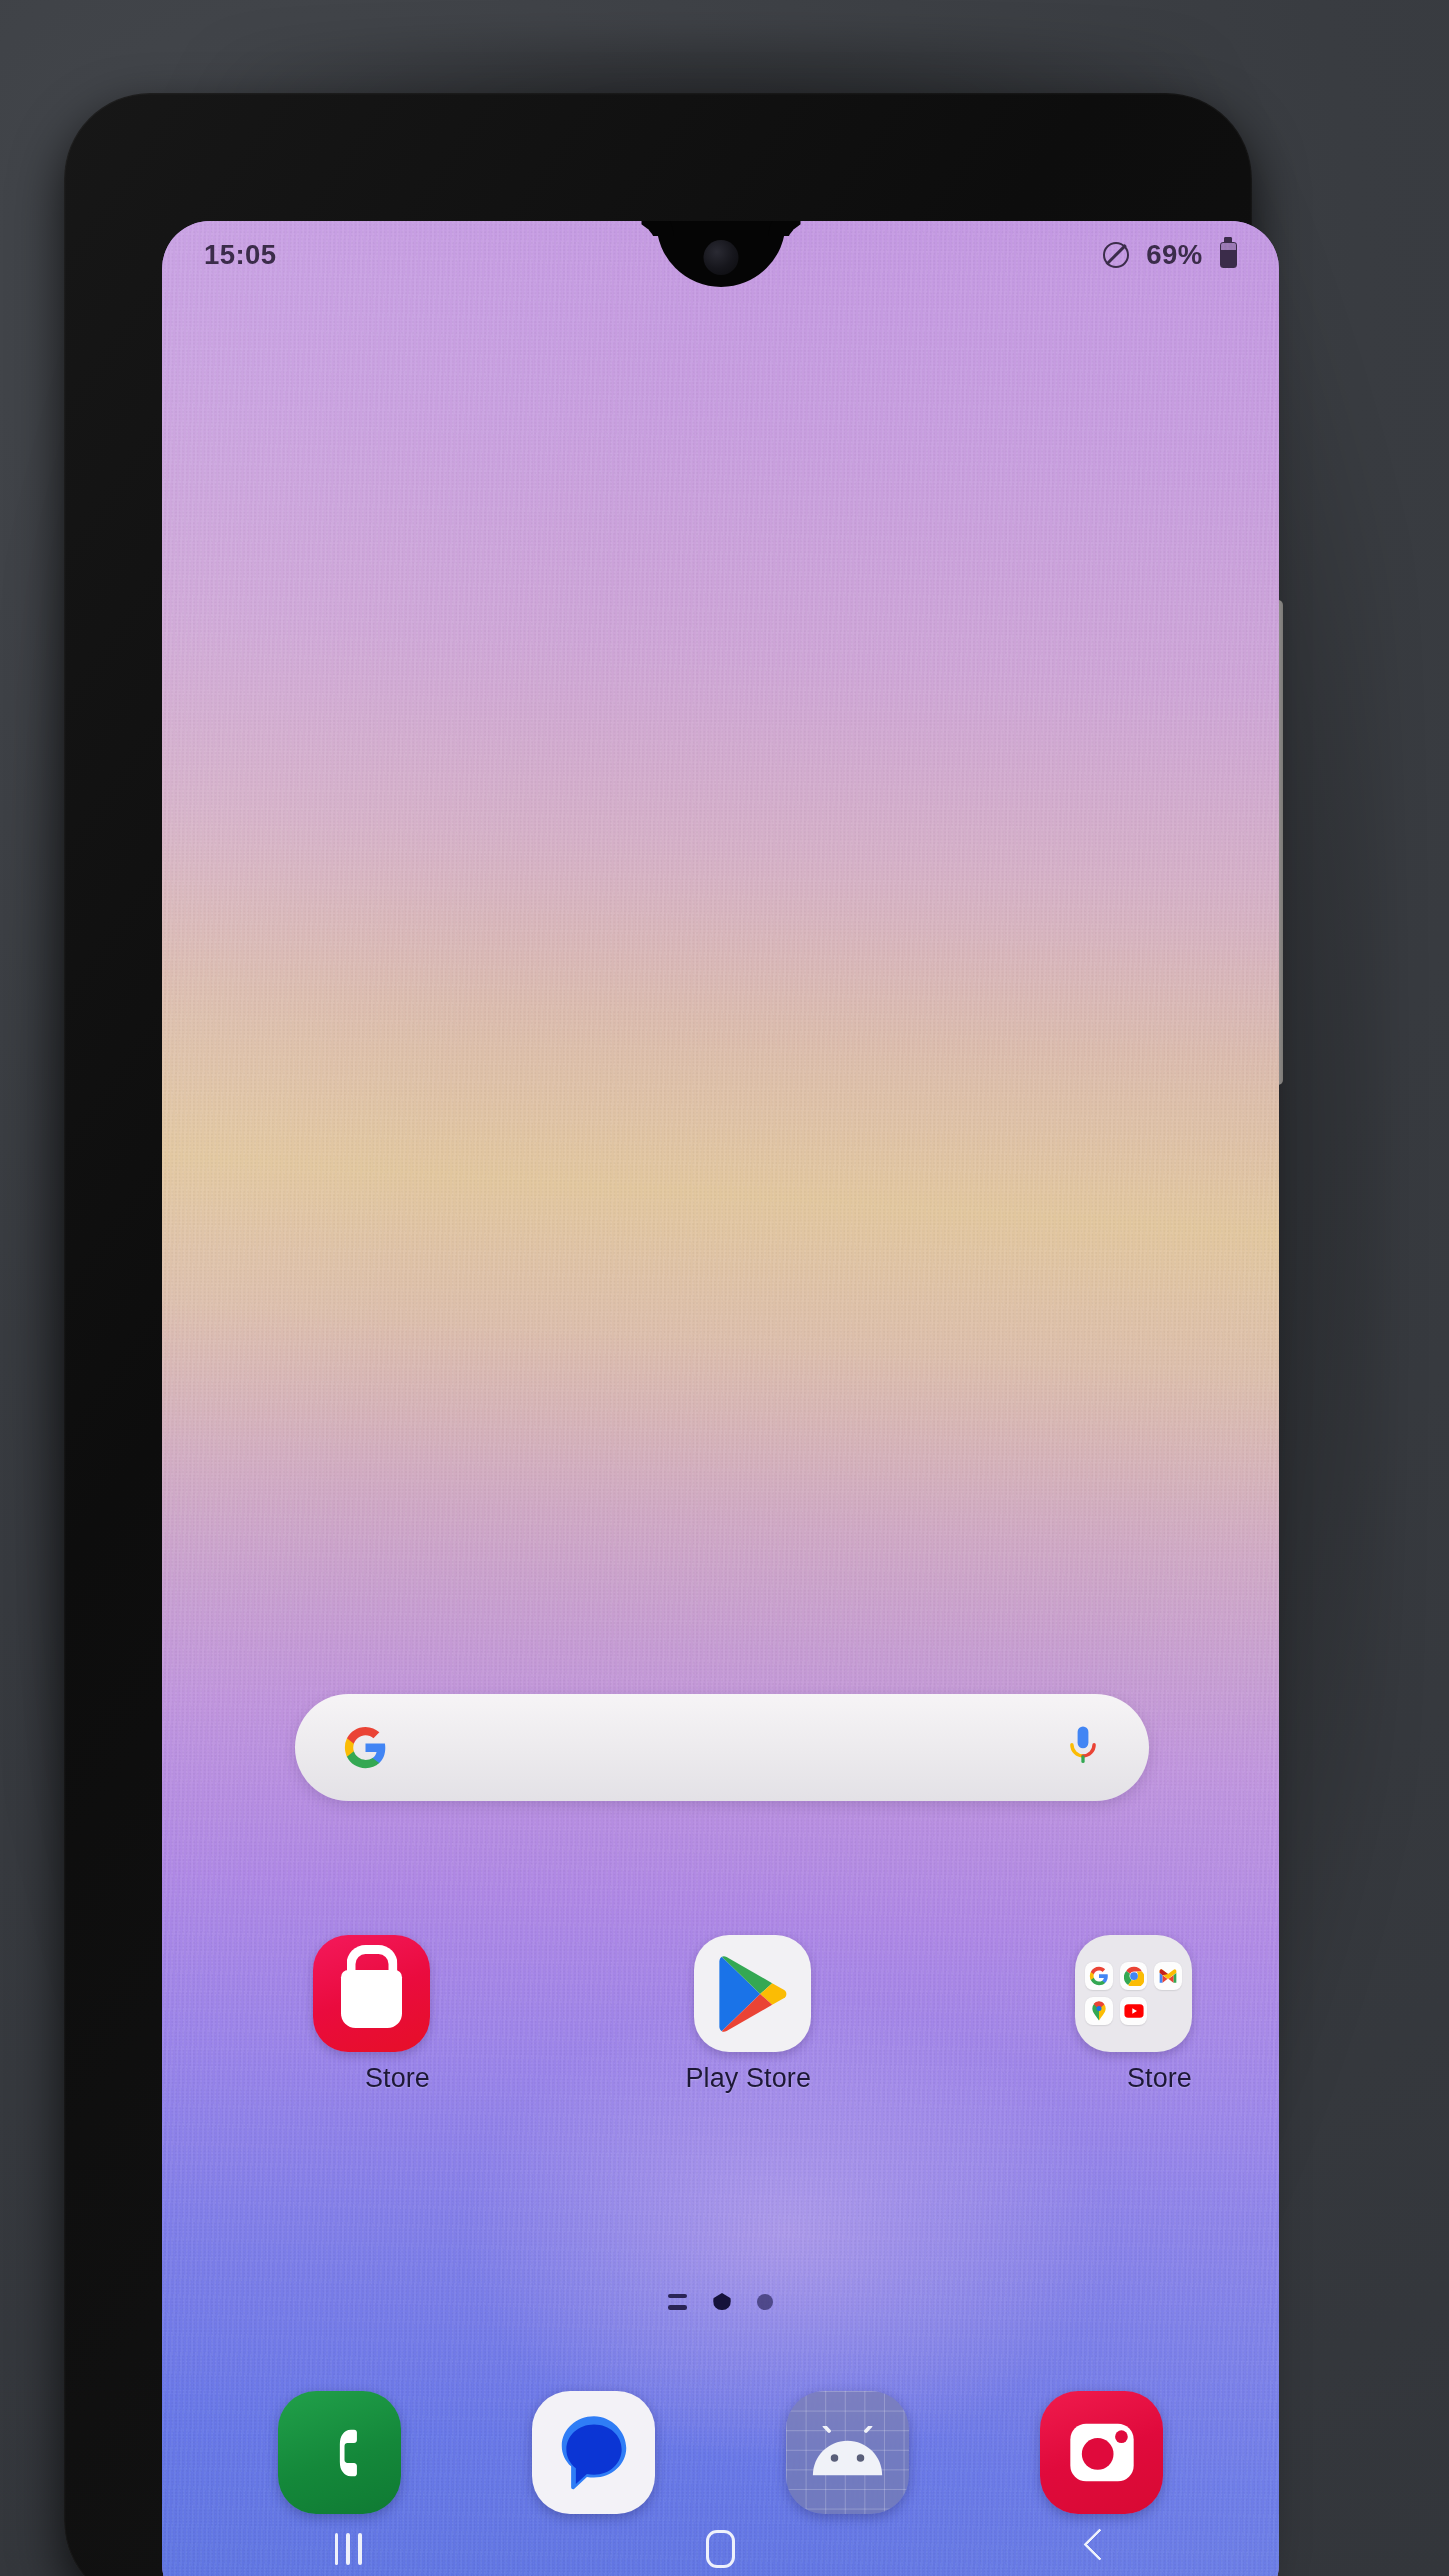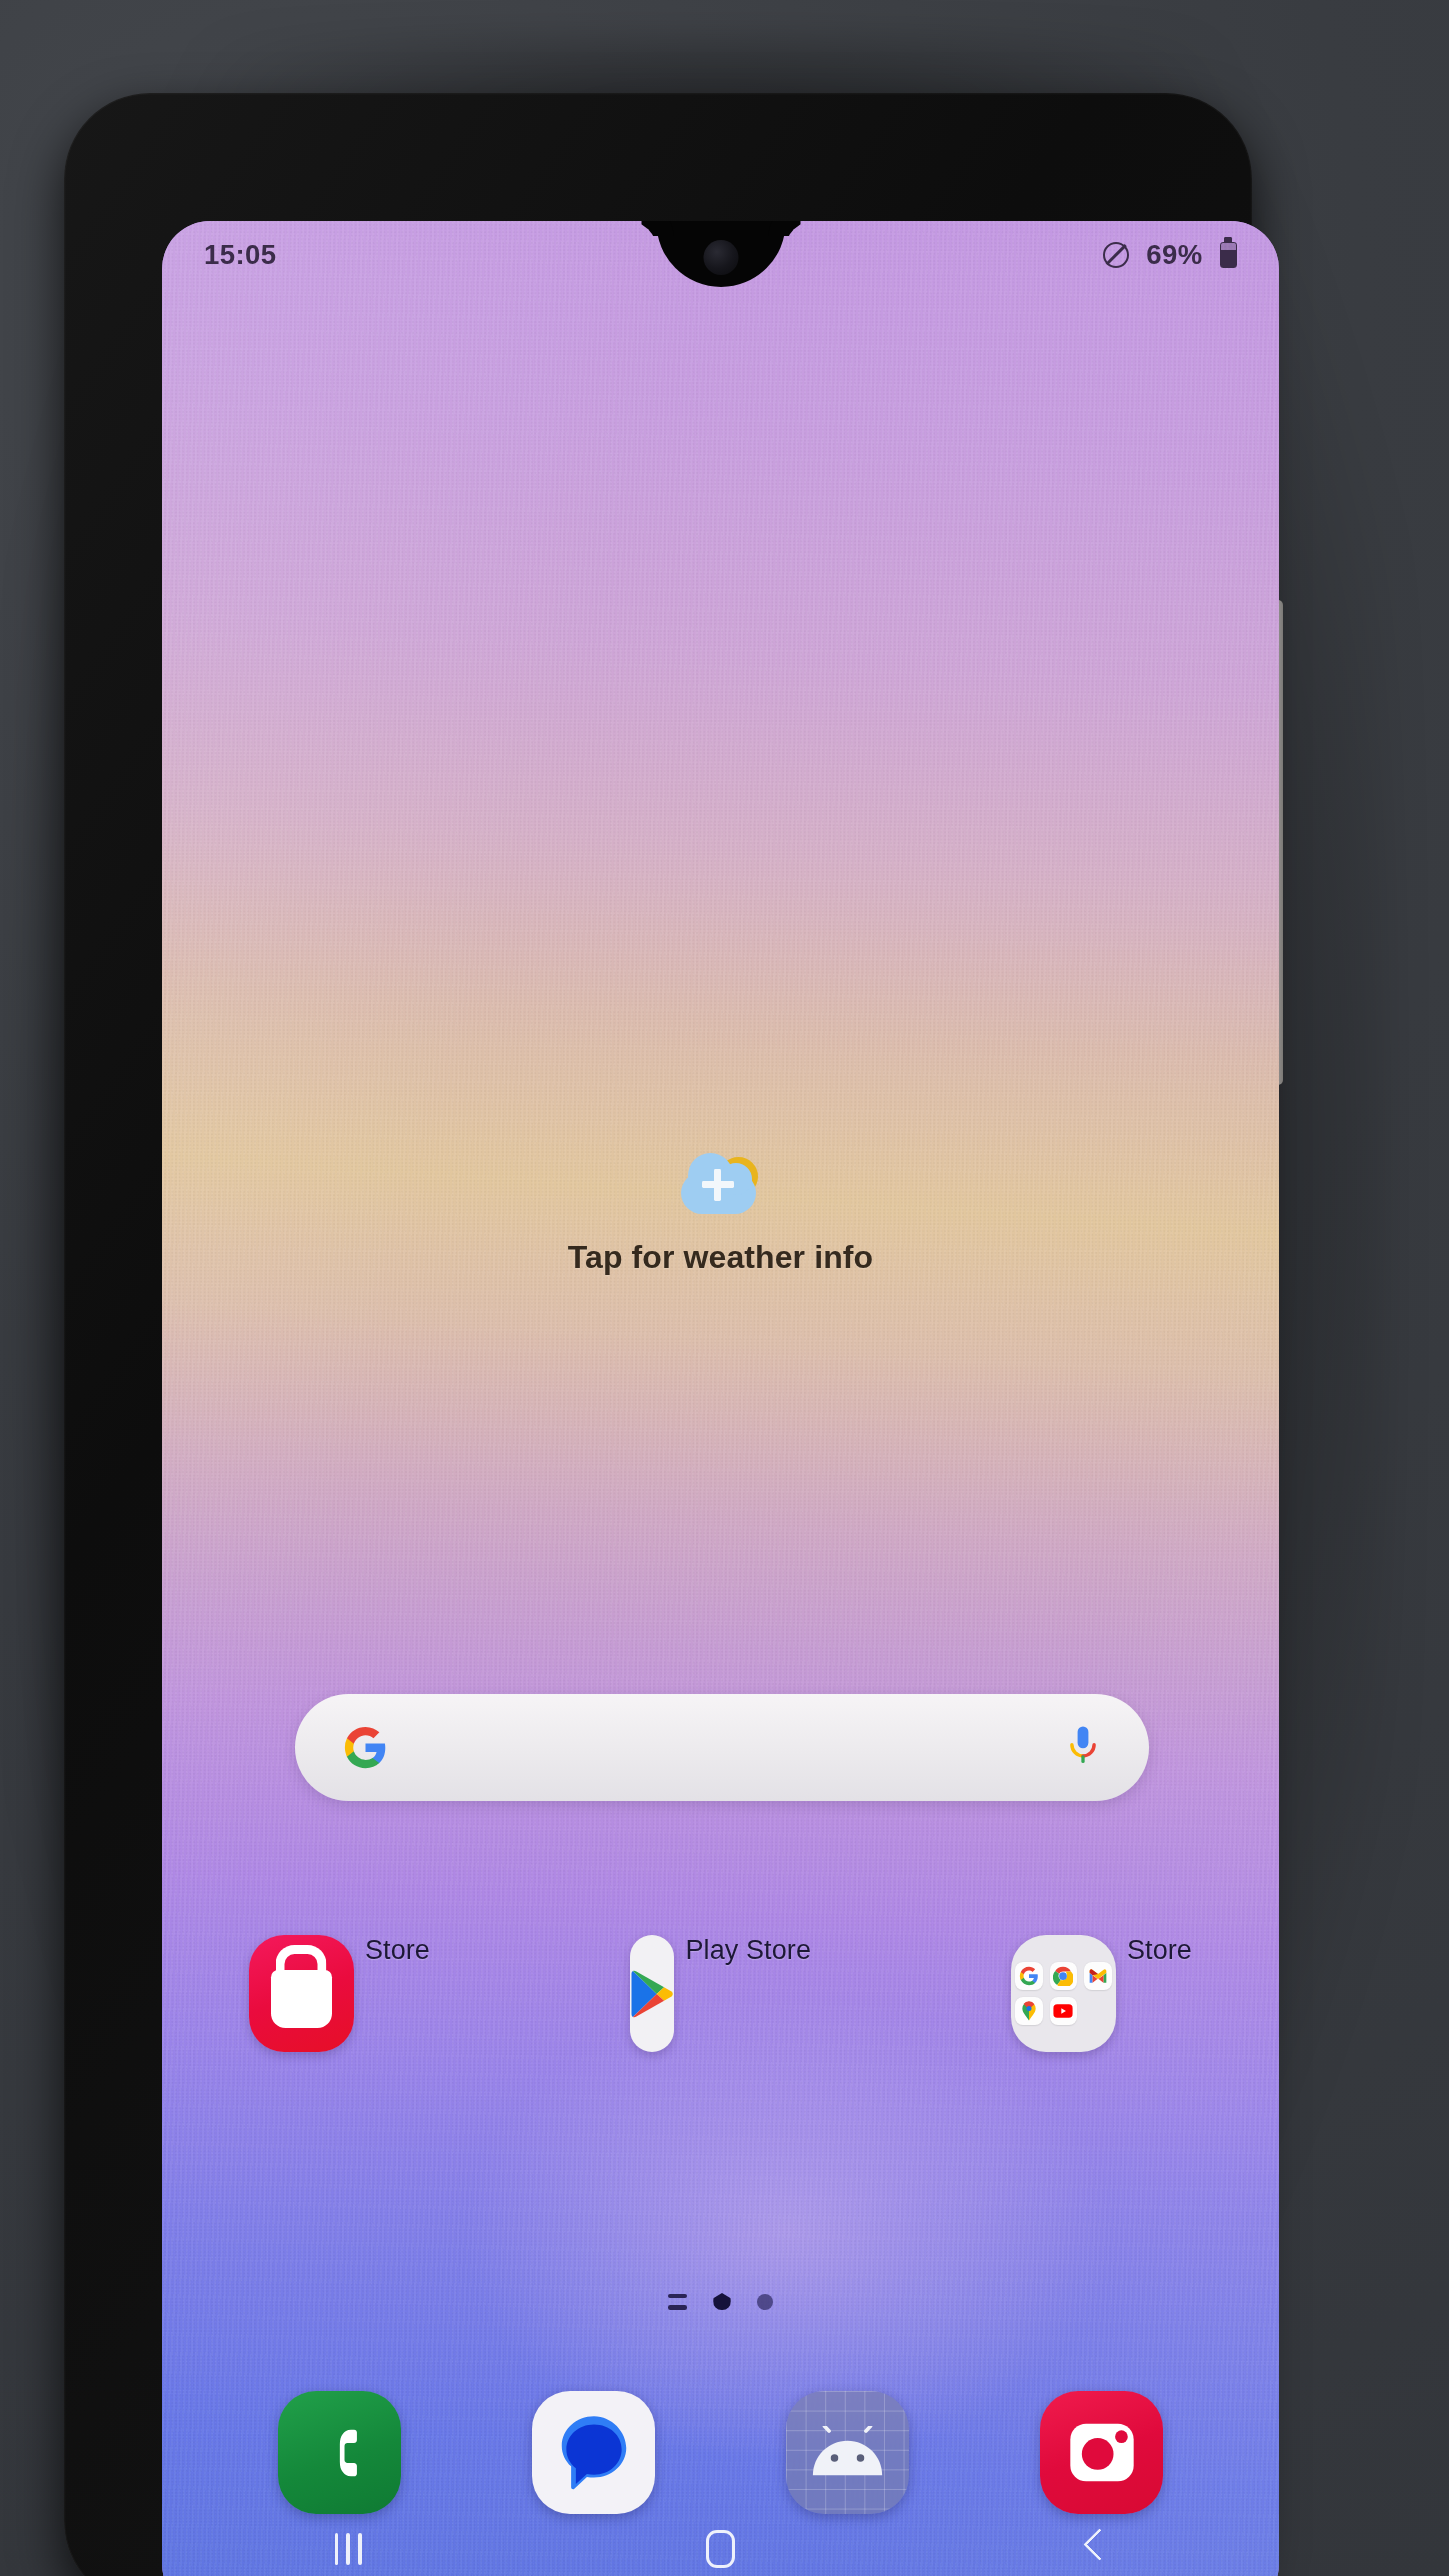--- a/index.html
+++ b/index.html
@@ -215,21 +215,21 @@
   .mic-icon{ width:36px; height:45px; flex:0 0 36px; }
   .mic-icon svg{ width:36px; height:45px; display:block; }
 
   
   #app-row{
     position:absolute; left:87px; right:87px; top:1714px;
     display:flex; justify-content:space-between;
     z-index:10;
   }
   .app{
-    width:181px; display:flex; flex-direction:row; align-items:flex-start; gap:11px;
+    width:181px; display:flex; flex-direction:column; align-items:flex-end; gap:11px;
     cursor:pointer;
   }
   .app-icon{
     width:117px; height:117px; border-radius:35px;
     display:flex; align-items:center; justify-content:center;
     position:relative; overflow:hidden;
     box-shadow:0 3.6px 10px rgba(40,20,70,.22);
   }
   .app-label{
     font-size:27px; color:#1d1836; font-weight:500; letter-spacing:0.1px;
@@ -351,28 +351,20 @@
 
     <div id="status-bar">
       <div>15:05</div>
       <div id="status-right">
         <span class="nosim-icon"></span>
         <span id="battery-pct">69%</span>
         <span class="battery-icon"></span>
       </div>
     </div>
 
-    <div id="weather-widget">
-      <div id="weather-icon">
-        <div class="w-sun"></div>
-        <div class="w-cloud"></div>
-        <div class="w-plus"></div>
-      </div>
-      <div id="weather-text">Tap for weather info</div>
-    </div>
 
     <div id="search-bar">
       <span class="google-g">
         <svg viewBox="0 0 48 48">
           <path fill="#4285F4" d="M45.1 24.5c0-1.6-.1-3.2-.4-4.7H24v8.9h11.8c-.5 2.7-2.1 5-4.4 6.6v5.5h7.1c4.2-3.8 6.6-9.5 6.6-16.3z"></path>
           <path fill="#34A853" d="M24 46c6 0 11-2 14.6-5.4l-7.1-5.5c-2 1.3-4.5 2.1-7.5 2.1-5.8 0-10.7-3.9-12.4-9.1H4.2v5.7C7.8 41.1 15.3 46 24 46z"></path>
           <path fill="#FBBC05" d="M11.6 28.1c-.5-1.3-.7-2.7-.7-4.1s.3-2.8.7-4.1v-5.7H4.2A22 22 0 0 0 2 24c0 3.6.9 6.9 2.2 9.8l7.4-5.7z"></path>
           <path fill="#EA4335" d="M24 10.8c3.3 0 6.2 1.1 8.5 3.3l6.3-6.3C35 4.2 30 2 24 2 15.3 2 7.8 6.9 4.2 14.2l7.4 5.7C13.3 14.7 18.2 10.8 24 10.8z"></path>
         </svg>
       </span>

